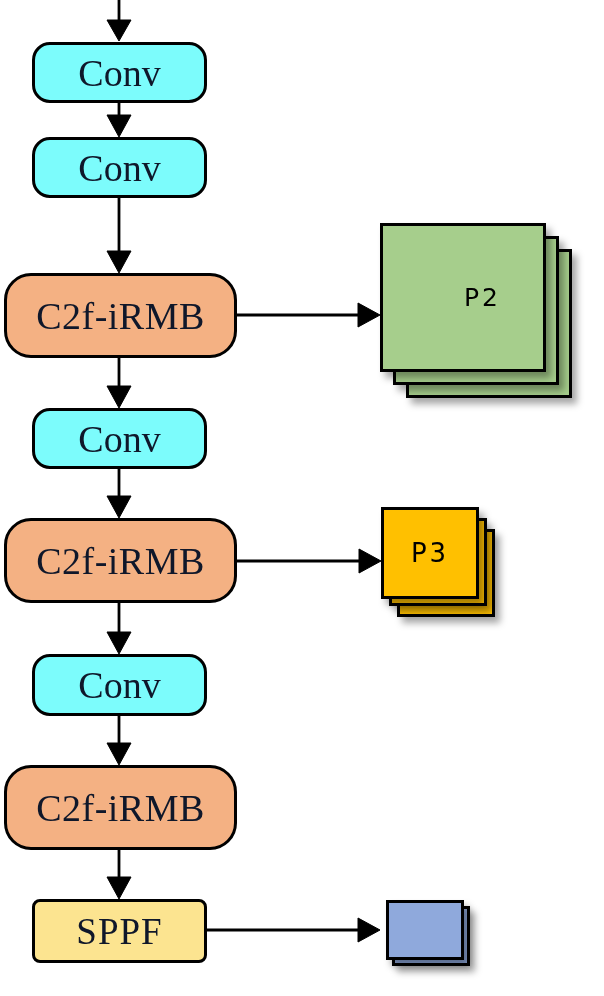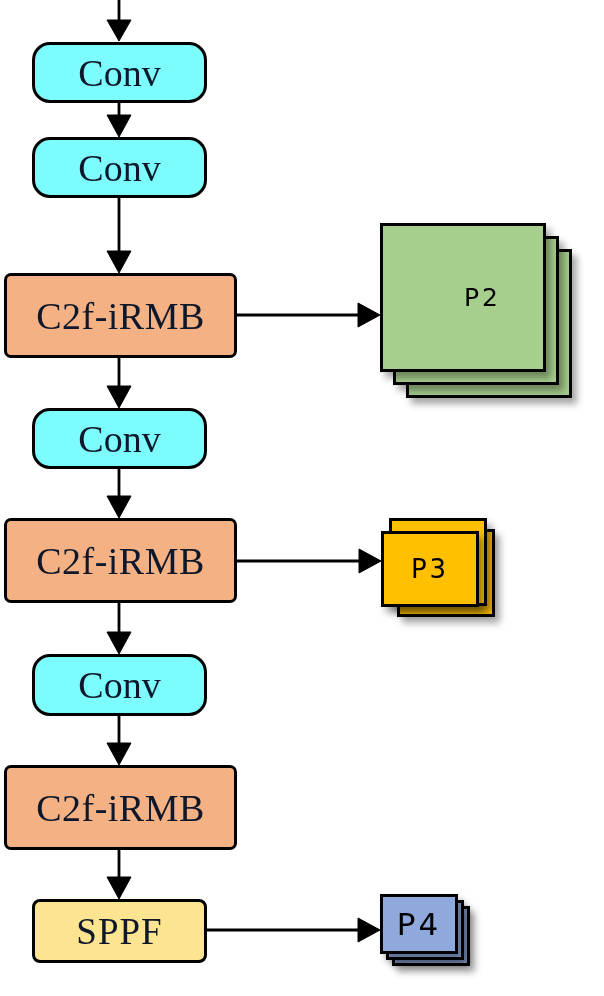--- a/index.html
+++ b/index.html
@@ -30,21 +30,21 @@
     color: #0f172a;
     line-height: 1;
   }
   .node-conv {
     left: 32px; width: 175px; height: 61px;
     border-radius: 18px;
     font-size: 38px;
   }
   .node-c2f {
     left: 4px; width: 233px; height: 85px;
-    border-radius: 7px;
+    border-radius: 27px;
     font-size: 38px;
     letter-spacing: 0.5px;
   }
   .node-sppf {
     left: 32px; top: 899px; width: 175px; height: 64px;
     border-radius: 8px;
     font-size: 37px;
     letter-spacing: 1px;
   }
 
@@ -65,21 +65,21 @@
     letter-spacing: 3px;
     line-height: 1;
   }
   
   .p2-l3 { left: 406px; top: 249px; width: 166px; height: 149px; }
   .p2-l2 { left: 393px; top: 236px; width: 166px; height: 149px; }
   .p2-l1 { left: 380px; top: 223px; width: 166px; height: 149px; font-size: 25px; padding-left: 39px; }
   
   .p3-l3 { left: 397px; top: 529px; width: 98px; height: 88px; }
   .p3-l2 { left: 389px; top: 518px; width: 98px; height: 88px; }
-  .p3-l1 { left: 381px; top: 507px; width: 98px; height: 76px; font-size: 26px; margin-top: 24px; }
+  .p3-l1 { left: 381px; top: 507px; width: 98px; height: 92px; font-size: 26px; }
   
   .p4-l3 { left: 392px; top: 906px; width: 78px; height: 60px; }
   .p4-l2 { left: 386px; top: 900px; width: 78px; height: 60px; }
   .p4-l1 { left: 380px; top: 894px; width: 78px; height: 60px; font-size: 31px; }
 </style>
 </head>
 <body>
 
 <div class="canvas">
 
@@ -180,17 +180,14 @@
   </div>
 
   <div class="stack-layer p3-l3" style="background: rgb(255, 192, 0);"></div>
   <div class="stack-layer p3-l2" style="background: rgb(255, 192, 0);"></div>
   <div class="stack-layer stack-front p3-l1" style="background: rgb(255, 192, 0);">
     <span class="stack-label">P3</span>
   </div>
 
   <div class="stack-layer p4-l3" style="background: rgb(143, 169, 220);"></div>
   <div class="stack-layer p4-l2" style="background: rgb(143, 169, 220);"></div>
-  <div class="stack-layer stack-front p4-l1" style="background: rgb(143, 169, 220);">
-    <span class="stack-label">P4</span>
-  </div>
 
 </div>
 
 </body></html>

